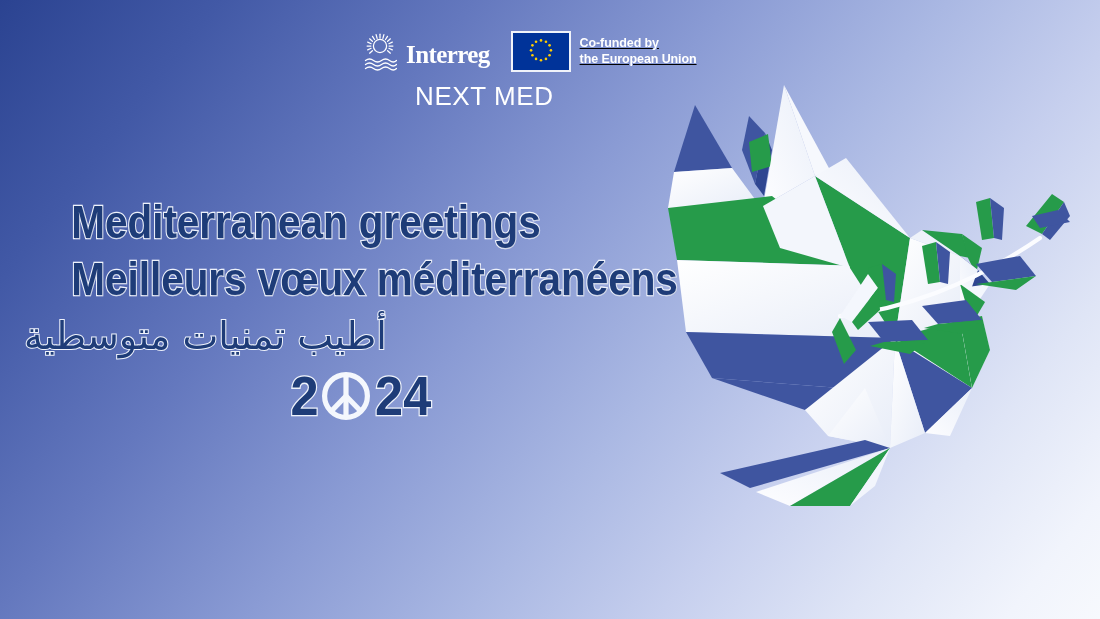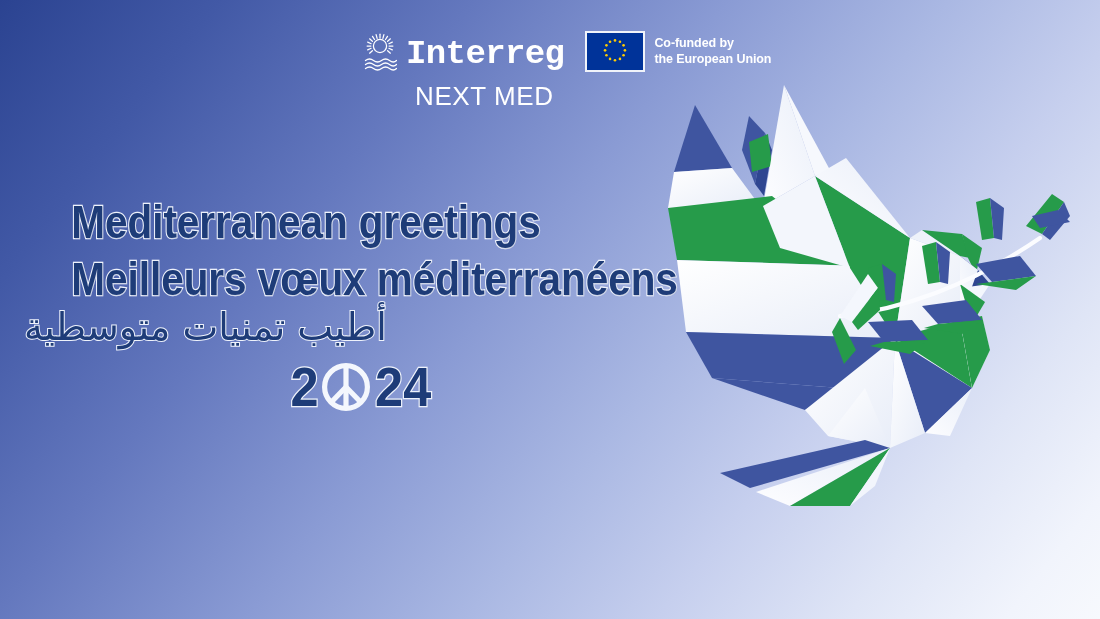--- a/index.html
+++ b/index.html
@@ -30,29 +30,29 @@
     position:absolute;
     left:363px; top:30px;
     display:flex; flex-direction:column;
     align-items:flex-start;
     z-index:6;
   }
   .logo-row { display:flex; align-items:center; }
   .interreg-mark { width:34px; height:42px; display:block; }
   .interreg-word {
     color:#ffffff;
-    font-size:34px;
+    font-size:25px;
     font-weight:bold;
     letter-spacing:-0.6px;
     line-height:1;
     margin-left:9px;
     margin-top:6px;
-    font-family:Liberation Mono, monospace;
-  }
-  .eu-block { display:flex; align-items:center; margin-left:21px; }
+    font-family:Liberation Serif, serif;
+  }
+  .eu-block { display:flex; align-items:center; margin-left:21px;text-decoration:underline; }
   .eu-flag {
     width:60px; height:41px;
     background:#003399;
     border:2px solid #f0f3fa;
     position:relative;
     display:block;
   }
   .eu-text {
     margin-left:9px;
     color:#ffffff;
@@ -90,20 +90,21 @@
     -webkit-text-stroke:2.4px #eef2fb;
     paint-order:stroke fill;
     text-shadow:
       0 0 1px #eef2fb,
       1px 1px 0 rgba(40,60,130,0.18);
   }
   .greet-en { font-size:47px; }
   .greet-fr { font-size:47px; margin-top:4px; }
   .greet-ar {
     font-size:38px;
+    margin-top:9px;
     direction:rtl;
     font-weight:normal;
     transform:scaleX(1);
     font-family:"DejaVu Sans", sans-serif;
     color:#1e3c78;
     -webkit-text-stroke:2px #eef2fb;
     paint-order:stroke fill;
   }
   
   #year {

